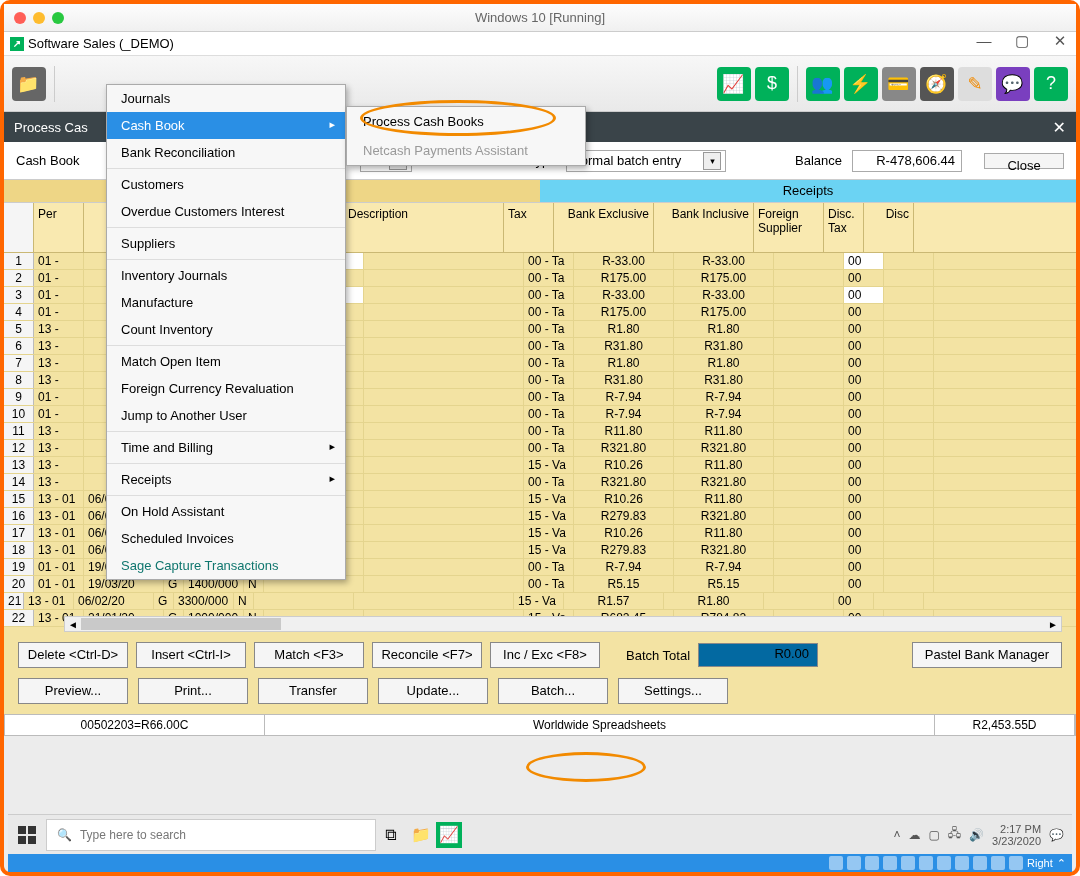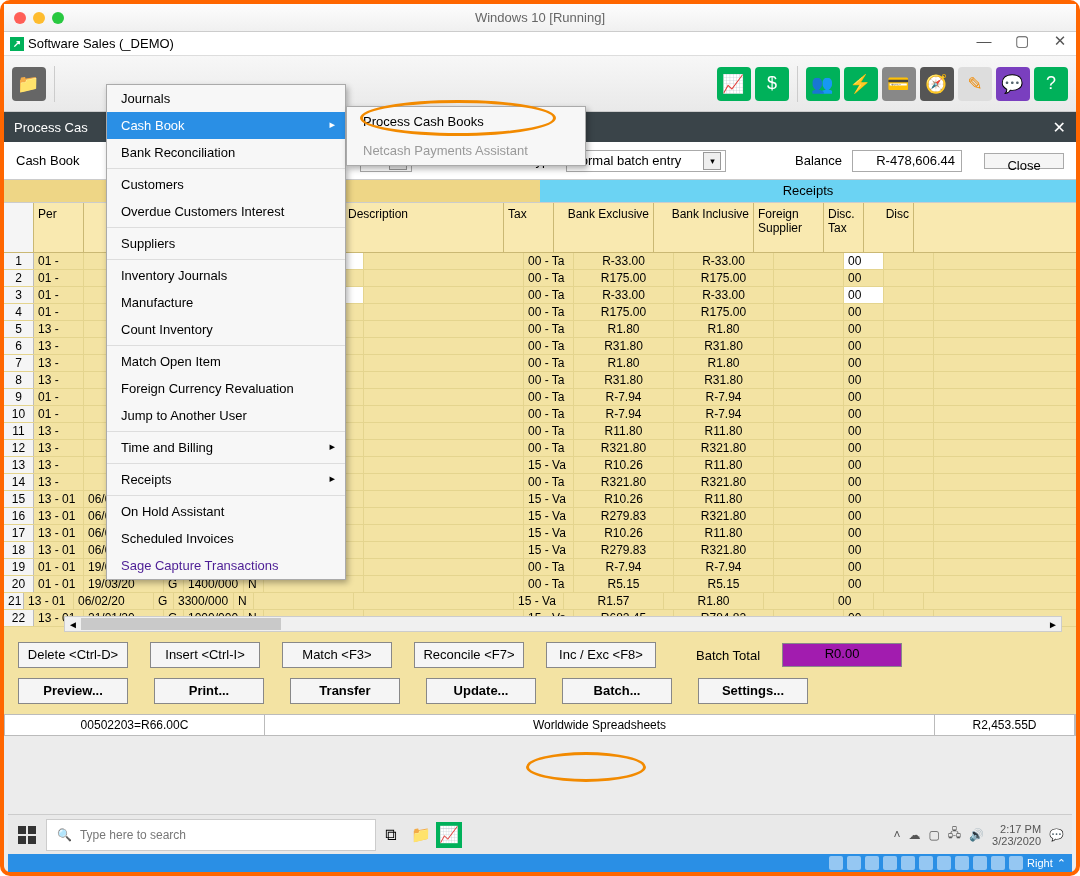--- a/index.html
+++ b/index.html
@@ -59,21 +59,21 @@
   .white { background:#fff;}
   .rgt { text-align:center;}
   .scroll-h { position:absolute; bottom:0; left:60px; right:14px; height:16px; background:#f0f0f0; border:1px solid #ccc; display:flex; align-items:center;}
   .scroll-h .thumb { position:absolute; left:0; width:200px; height:12px; background:#c9c9c9; top:1px;}
   .scroll-h .ar { width:16px; text-align:center; font-size:10px;}
   
   .btnarea { background:#f3e3a3; padding:10px 14px; display:flex; flex-wrap:wrap; gap:10px; align-items:center; font-size:13px; position:relative;}
   .btn { border:1px solid #888; background:#f5f5f5; height:26px; padding:0 8px; min-width:110px; text-align:center; line-height:24px;}
   .btn.big { min-width:150px;}
   .batch-total-lbl { margin-left:18px;}
-  .batch-total-val { border:1px solid #888; background:#a21caf; width:120px; height:24px; text-align:center; padding:2px 8px;}
+  .batch-total-val { border:1px solid #888; background:#0369a1; width:120px; height:24px; text-align:right; padding:2px 8px;}
   
   .statrow { display:flex; height:22px; border:1px solid #bbb; font-size:12px;}
   .statcell { flex:1; border-right:1px solid #bbb; text-align:center; line-height:20px; background:#fff;}
   
   .taskbar { position:absolute; bottom:18px; left:4px; right:4px; height:40px; background:#e9e9e9; border-top:1px solid #ccc; display:flex; align-items:center; font-size:12px;}
   .start { width:38px; height:40px; display:flex; align-items:center; justify-content:center;}
   .search { flex: 0 0 330px; height:32px; background:#fff; border:1px solid #ccc; display:flex; align-items:center; padding:0 10px; color:#777; gap:8px;}
   .task-ic { width:30px; text-align:center; font-size:16px;}
   .tray { margin-left:auto; display:flex; align-items:center; gap:8px; padding-right:8px; color:#555;}
   .clock { font-size:11px; text-align:right; line-height:12px;}
@@ -522,31 +522,32 @@
         </div>
       </div>
     <div class="scroll-h">
       <span class="ar" style="position:absolute;left:0">◄</span>
       <div class="thumb" style="left:16px"></div>
       <span class="ar" style="position:absolute;right:0">►</span>
     </div>
   </div>
 
   <div class="btnarea">
-    <div style="display:flex; gap:22px; width:100%; align-items:center;">
+    <div style="display:flex; gap:8px; width:100%; align-items:center;">
       <span class="btn">Delete &lt;Ctrl-D&gt;</span>
       <span class="btn">Insert &lt;Ctrl-I&gt;</span>
       <span class="btn">Match &lt;F3&gt;</span>
       <span class="btn">Reconcile &lt;F7&gt;</span>
       <span class="btn">Inc / Exc &lt;F8&gt;</span>
       <span class="batch-total-lbl">Batch Total</span>
       <span class="batch-total-val">R0.00</span>
       <span style="flex:1"></span>
-    </div>
-    <div style="display:flex; gap:26px; width:100%;font-weight:bold;">
+      <span class="btn big">Pastel Bank Manager</span>
+    </div>
+    <div style="display:flex; gap:10px; width:100%;">
       <span class="btn">Preview...</span>
       <span class="btn">Print...</span>
       <span class="btn">Transfer</span>
       <span class="btn">Update...</span>
       <span class="btn">Batch...</span>
       <span class="btn">Settings...</span>
     </div>
   </div>
 
   <div class="statrow">
@@ -572,21 +573,21 @@
     <div class="dd-item">Match Open Item</div>
     <div class="dd-item">Foreign Currency Revaluation</div>
     <div class="dd-item">Jump to Another User</div>
     <div class="dd-sep"></div>
     <div class="dd-item dd-arrow">Time and Billing</div>
     <div class="dd-sep"></div>
     <div class="dd-item dd-arrow">Receipts</div>
     <div class="dd-sep"></div>
     <div class="dd-item">On Hold Assistant</div>
     <div class="dd-item">Scheduled Invoices</div>
-    <div class="dd-item" style="color:#4c1d95">Sage Capture Transactions</div>
+    <div class="dd-item" style="color:#0f766e">Sage Capture Transactions</div>
   </div>
   <div class="submenu">
     <div class="sm-item">Process Cash Books</div>
     <div class="sm-item dis">Netcash Payments Assistant</div>
   </div>
 
   <div class="ellipse" style="left:356px; top:96px; width:196px; height:36px;"></div>
   <div class="ellipse" style="left:522px; top:748px; width:120px; height:30px;"></div>
 
   <div class="taskbar">

